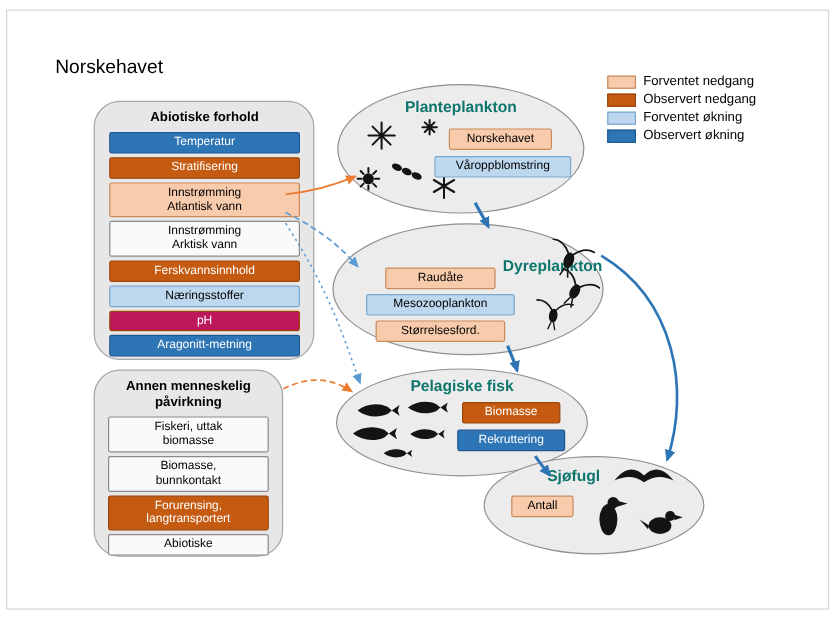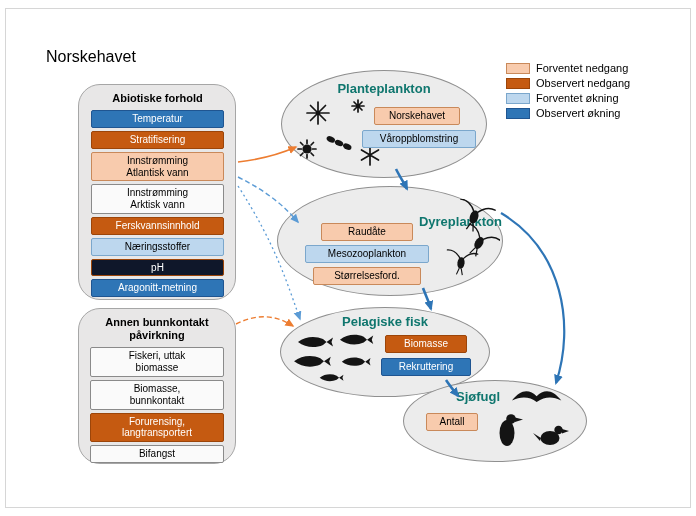--- a/index.html
+++ b/index.html
@@ -13,21 +13,21 @@
   .legend-swatch{width:24px;height:11px;border:1px solid #6b6b6b;box-sizing:border-box;flex:0 0 auto;}
   .legend-label{font-size:11px;color:#000;white-space:nowrap;}
 
   
   .panel{position:absolute;background:#E8E7E7;border:1.5px solid #A6A6A6;border-radius:22px;
          box-sizing:border-box;padding:6px 11px 8px;display:flex;flex-direction:column;gap:3px;}
   .panel-title{font-weight:bold;font-size:11px;text-align:center;line-height:1.2;margin:1px 0 2px;}
   .item{border:1px solid #8A8A8A;border-radius:2px;font-size:10px;line-height:1.18;text-align:center;
         padding:2px 3px;display:flex;align-items:center;justify-content:center;white-space:pre-line;
         box-sizing:border-box;}
-  #panel-abiotic{left:78px;top:84px;width:158px;height:216px;padding-left:12px;}
+  #panel-abiotic{left:78px;top:84px;width:184px;height:216px;padding-left:12px;}
   #panel-human{left:78px;top:308px;width:158px;height:156px;}
 
   
   .node{position:absolute;background:#ECECEC;border:1.5px solid #8F8F8F;border-radius:50%;box-sizing:border-box;}
   .node-title{position:absolute;left:0;right:0;text-align:center;font-weight:bold;font-size:13px;color:#0f766e;}
   .node .item{position:absolute;}
   #node-plante{left:281px;top:70px;width:206px;height:108px;}
   #node-zoo{left:277px;top:186px;width:226px;height:110px;}
   #node-fish{left:280px;top:307px;width:210px;height:90px;}
   #node-bird{left:403px;top:380px;width:184px;height:82px;}
@@ -65,33 +65,33 @@
   <div class="panel" id="panel-abiotic">
     <div class="panel-title">Abiotiske forhold</div>
     <div class="item" style="background-color: rgb(46, 117, 182); color: rgb(255, 255, 255); border-color: rgb(31, 85, 145);">Temperatur</div>
     <div class="item" style="background-color: rgb(197, 90, 17); color: rgb(255, 255, 255); border-color: rgb(156, 69, 9);">Stratifisering</div>
     <div class="item" style="background-color: rgb(248, 203, 173); color: rgb(0, 0, 0); border-color: rgb(201, 137, 90);">Innstrømming
 Atlantisk vann</div>
     <div class="item" style="background-color: rgb(250, 250, 250); color: rgb(0, 0, 0); border-color: rgb(138, 138, 138);">Innstrømming
 Arktisk vann</div>
     <div class="item" style="background-color: rgb(197, 90, 17); color: rgb(255, 255, 255); border-color: rgb(156, 69, 9);">Ferskvannsinnhold</div>
     <div class="item" style="background-color: rgb(189, 215, 238); color: rgb(0, 0, 0); border-color: rgb(123, 167, 204);">Næringsstoffer</div>
-    <div class="item" style="background-color: #0f172a; color: rgb(255, 255, 255); border-color: rgb(156, 69, 9);">pH</div>
+    <div class="item" style="background-color: #be185d; color: rgb(255, 255, 255); border-color: rgb(156, 69, 9);">pH</div>
     <div class="item" style="background-color: rgb(46, 117, 182); color: rgb(255, 255, 255); border-color: rgb(31, 85, 145);">Aragonitt-metning</div>
   </div>
 
   <div class="panel" id="panel-human">
-    <div class="panel-title">Annen bunnkontakt påvirkning</div>
+    <div class="panel-title">Annen menneskelig påvirkning</div>
     <div class="item" style="background-color: rgb(250, 250, 250); color: rgb(0, 0, 0); border-color: rgb(138, 138, 138);">Fiskeri, uttak
 biomasse</div>
     <div class="item" style="background-color: rgb(250, 250, 250); color: rgb(0, 0, 0); border-color: rgb(138, 138, 138);">Biomasse,
 bunnkontakt</div>
     <div class="item" style="background-color: rgb(197, 90, 17); color: rgb(255, 255, 255); border-color: rgb(156, 69, 9);">Forurensing,
 langtransportert</div>
-    <div class="item" style="background-color: rgb(250, 250, 250); color: rgb(0, 0, 0); border-color: rgb(138, 138, 138);">Bifangst</div>
+    <div class="item" style="background-color: rgb(250, 250, 250); color: rgb(0, 0, 0); border-color: rgb(138, 138, 138);">Abiotiske</div>
   </div>
 
   <div class="node" id="node-plante">
     <div class="node-title" style="top:10px;">Planteplankton</div>
     <svg class="icon" width="92" height="76" viewBox="0 0 92 76" style="left:12px;top:26px;">
       <g stroke="#141414" stroke-width="1.7" stroke-linecap="round" fill="none">
         <g transform="translate(24,16)">
             <path d="M0,-11 V11 M-11,0 H11 M-7.5,-7.5 L7.5,7.5 M-7.5,7.5 L7.5,-7.5"></path>
             <circle r="2.2" fill="#141414" stroke="none"></circle>
           </g>

